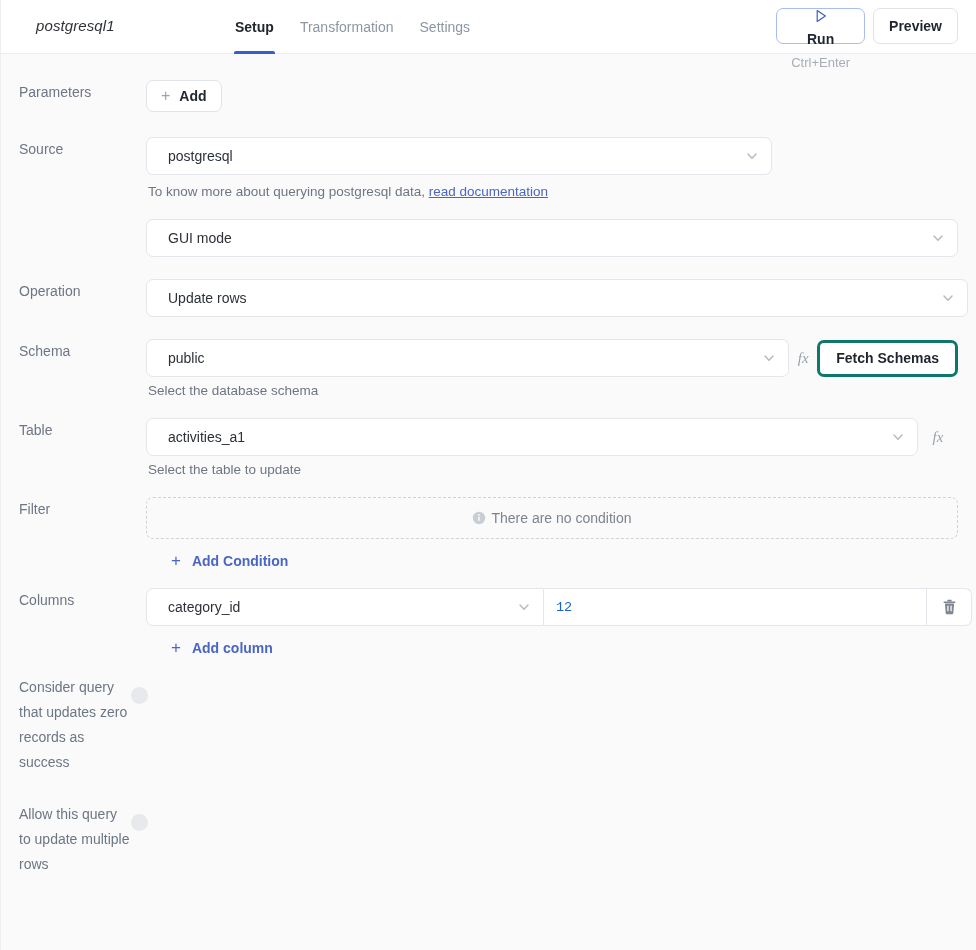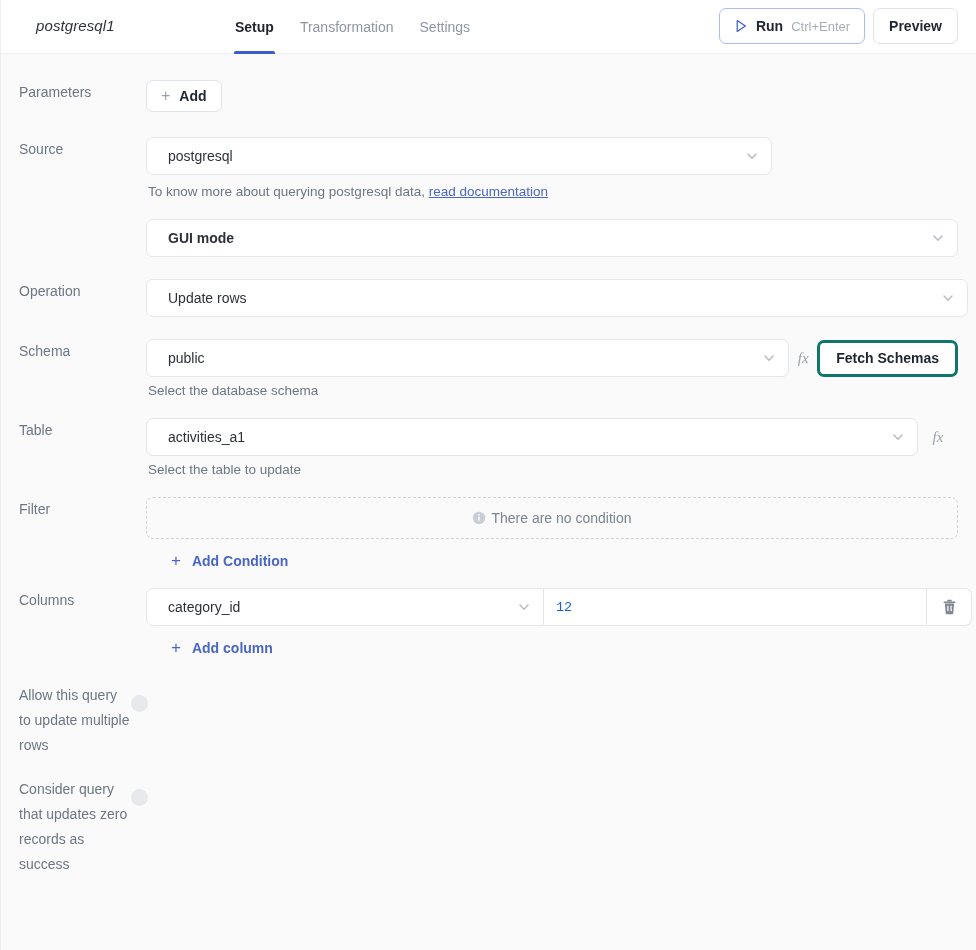--- a/index.html
+++ b/index.html
@@ -89,20 +89,21 @@
     display: flex;
     align-items: center;
     gap: 8px;
     height: 36px;
     padding: 0 14px;
     background: #ffffff;
     border: 1px solid #a9bdf0;
     border-radius: 7px;
     cursor: pointer;
     box-sizing: border-box;
+    flex-direction: column;
   }
   .btn-run .run-label {
     font-size: 14px;
     font-weight: bold;
     color: #1f2430;
   }
   .btn-run .run-shortcut {
     font-size: 13px;
     color: #a7adb8;
   }
@@ -374,21 +375,21 @@
           <span>
             <svg class="chev" viewBox="0 0 14 14" fill="none" xmlns="http://www.w3.org/2000/svg">
               <path d="M3 5 L7 9.3 L11 5" stroke="#b6bcc4" stroke-width="1.5" stroke-linecap="round" stroke-linejoin="round"></path>
             </svg>
           </span>
         </div>
         <div class="hint"><span>To know more about querying postgresql data, </span><a href="#">read documentation</a></div>
       </div>
     </div>
 
-    <div class="row" style="margin-top:20px;font-weight:bold;">
+    <div class="row" style="margin-top:20px;">
       <div class="row-label"></div>
       <div class="row-field" style="padding-right:18px;">
         <div class="control">
           <span class="value">GUI mode</span>
           <span>
             <svg class="chev" viewBox="0 0 14 14" fill="none" xmlns="http://www.w3.org/2000/svg">
               <path d="M3 5 L7 9.3 L11 5" stroke="#b6bcc4" stroke-width="1.5" stroke-linecap="round" stroke-linejoin="round"></path>
             </svg>
           </span>
         </div>
@@ -501,28 +502,28 @@
             </span>
           </div>
         </div>
         <div class="link-action">
           <span class="plus-blue">+</span>
           <span>Add column</span>
         </div>
       </div>
     </div>
 
+    <div class="row" style="margin-top:19px;">
+      <div class="row-label wrap">Consider query that updates zero records as success</div>
+      <div class="row-field" style="padding-top:12px;">
+        <span class="toggle"></span>
+      </div>
+    </div>
+
     <div class="row" style="margin-top:27px;">
       <div class="row-label wrap">Allow this query to update multiple rows</div>
       <div class="row-field" style="padding-top:12px;">
         <span class="toggle"></span>
       </div>
     </div>
 
-    <div class="row" style="margin-top:19px;">
-      <div class="row-label wrap">Consider query that updates zero records as success</div>
-      <div class="row-field" style="padding-top:12px;">
-        <span class="toggle"></span>
-      </div>
-    </div>
-
   </div>
 </div>
 
 </body></html>

